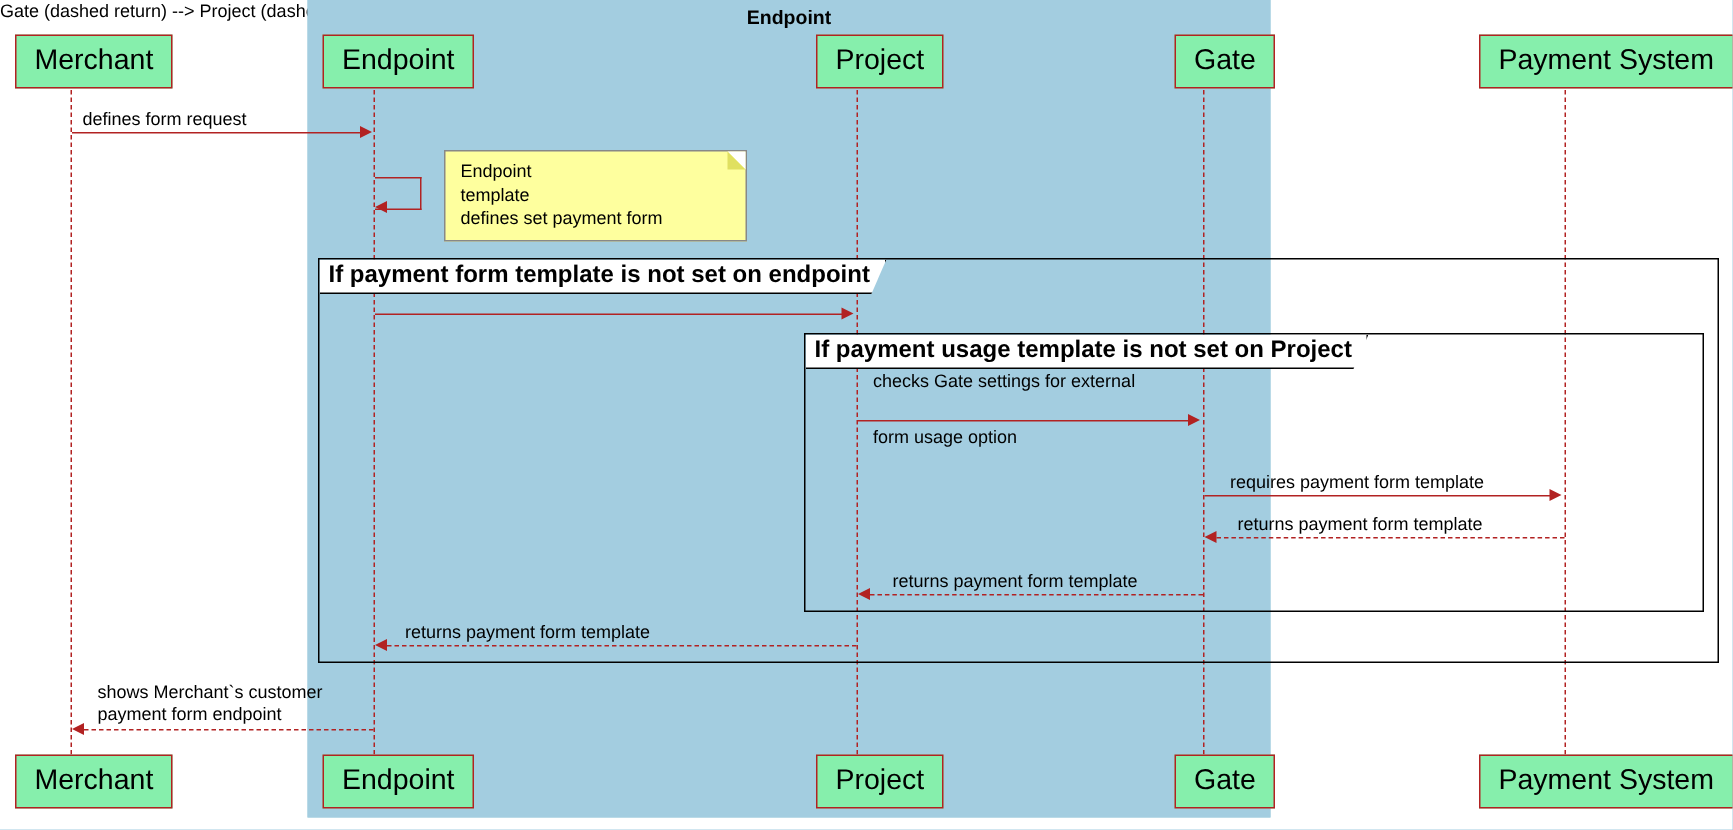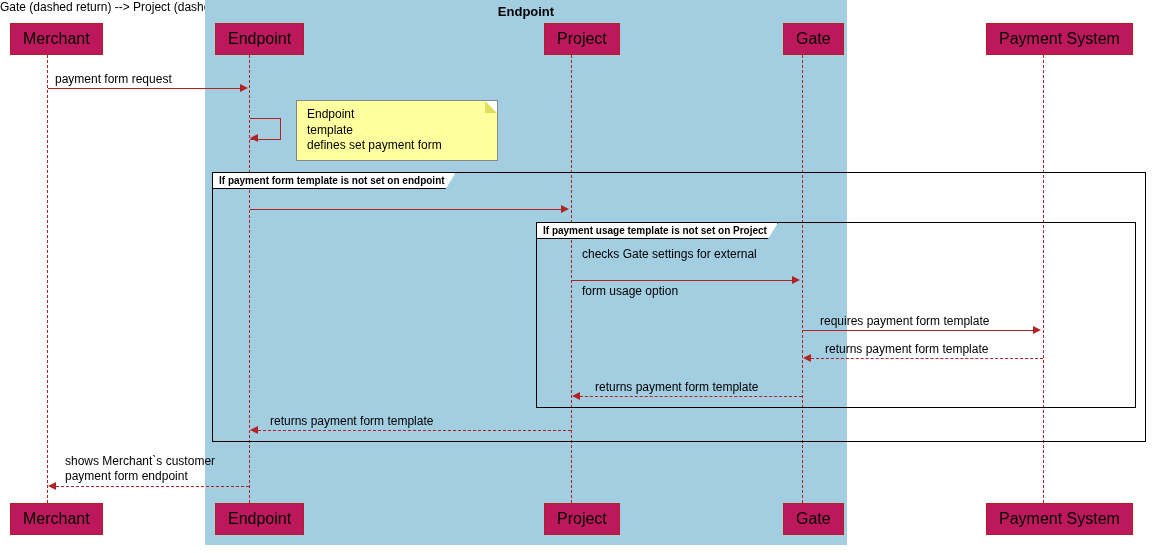--- a/index.html
+++ b/index.html
@@ -27,24 +27,24 @@
     position: absolute;
     top: 3px;
     left: 0;
     right: 0;
     text-align: center;
     font-weight: bold;
     font-size: 13px;
   }
   .participant {
     position: absolute;
-    background: #be185d;
+    background: #86efac;
     border: 1.5px solid #b22222;
     padding: 6px 12px;
-    font-size: 16px;
+    font-size: 19px;
     text-align: center;
     white-space: nowrap;
   }
   .lifeline {
     position: absolute;
     top: 50px;
     bottom: 30px;
     width: 0;
     border-left: 1.5px dashed #b22222;
   }
@@ -105,21 +105,21 @@
   }
   .frag-label {
     position: absolute;
     top: 0;
     left: 0;
     background: #fff;
     border-right: 1.5px solid #000;
     border-bottom: 1.5px solid #000;
     padding: 2px 10px 2px 6px;
     font-weight: bold;
-    font-size: 10px;
+    font-size: 16px;
     clip-path: polygon(0 0, 100% 0, calc(100% - 10px) 100%, 0 100%);
   }
   .self-loop {
     position: absolute;
     width: 30px;
     height: 20px;
     border-top: 1px solid #b22222;
     border-right: 1px solid #b22222;
     border-bottom: 1px solid #b22222;
   }
@@ -150,21 +150,21 @@
   
   <div class="participant" style="left:10px; top:503px;">Merchant</div>
   <div class="participant" style="left:215px; top:503px;">Endpoint</div>
   <div class="participant" style="left:544px; top:503px;">Project</div>
   <div class="participant" style="left:783px; top:503px;">Gate</div>
   <div class="participant" style="left:986px; top:503px;">Payment System</div>
 
   
   <div class="arrow-line" style="left:48px; top:88px; width:194px;"></div>
   <div class="arrow-head-r" style="left:240px; top:84px;"></div>
-  <div class="msg" style="left:55px; top:72px;">payment form request</div>
+  <div class="msg" style="left:55px; top:72px;">defines form request</div>
 
   
   <div class="self-loop" style="left:250px; top:118px;"></div>
   <div class="arrow-head-l" style="left:250px; top:134px;"></div>
   <div class="note" style="left:296px; top:100px; width:180px;">
     <div class="note-fold"></div>
     <div class="note-fold2"></div>
     <div>Endpoint</div>
     <div>template</div>
     <div>defines set payment form</div>

